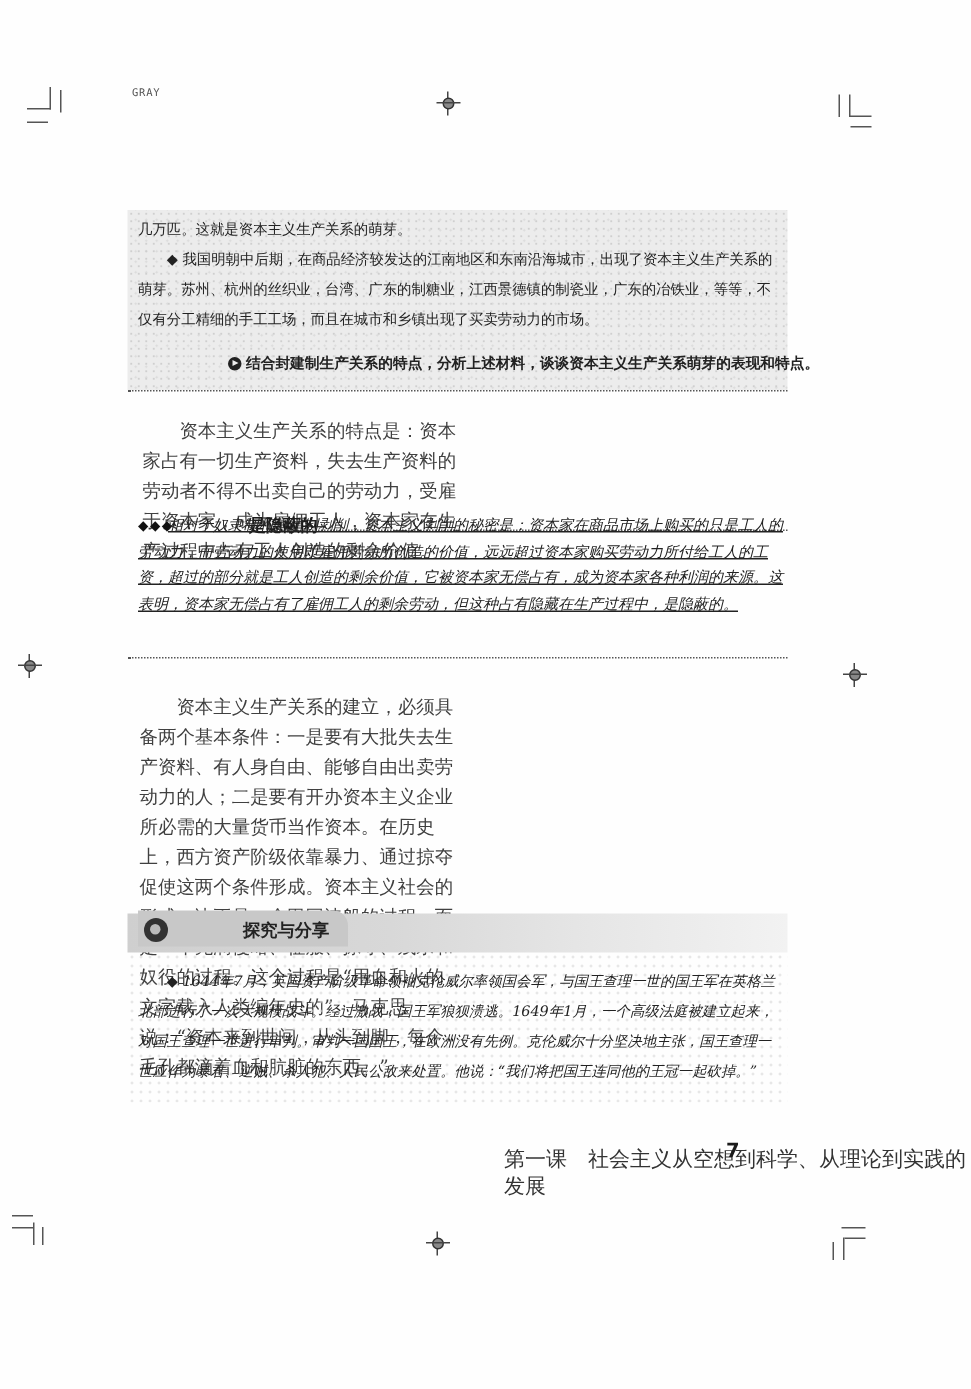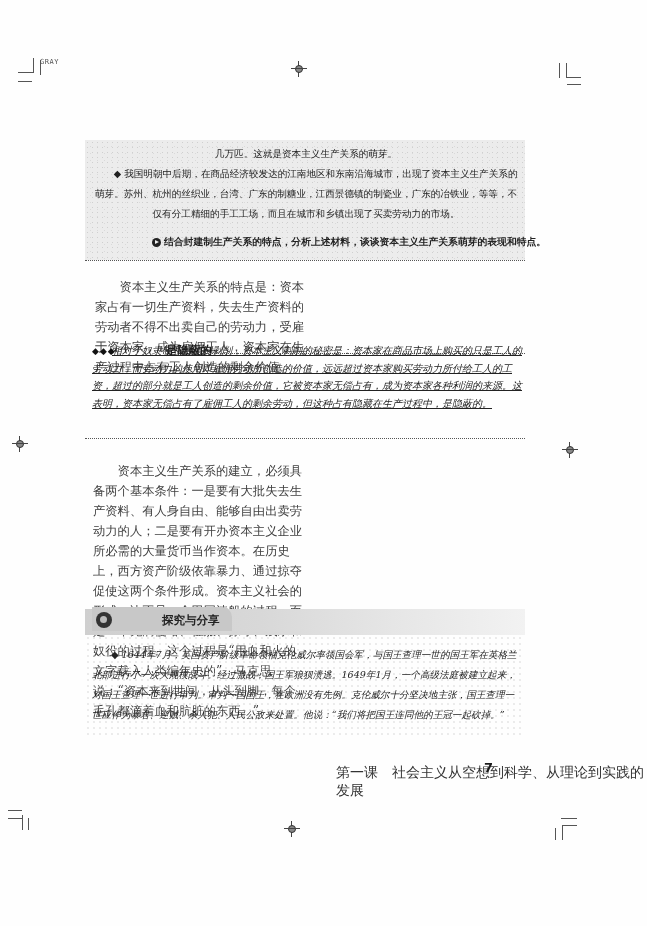--- a/index.html
+++ b/index.html
@@ -1,31 +1,31 @@
 <!DOCTYPE html>
 <html><head>
 <meta charset="utf-8">
 <style>
   html, body { margin:0; padding:0; }
   body { width:647px; height:926px; background:#fefefe; position:relative; overflow:hidden;
          font-family:"DejaVu Serif","Liberation Serif",serif; color:#1a1a1a; }
   .abs { position:absolute; }
   .crop { position:absolute; background:#555; }
-  .gray-label { position:absolute; left:40px; top:58px; font-family:"DejaVu Sans Mono",monospace; font-size:7px; color:#555; letter-spacing:0.5px; }
+  .gray-label { position:absolute; left:40px; top:58px; font-family:"DejaVu Sans Mono",monospace; font-size:7px; color:#555; letter-spacing:0.5px;padding-left:48px; }
   .reg { position:absolute; width:16px; height:16px; }
   .reg::before { content:""; position:absolute; left:7px; top:0; width:1px; height:16px; background:#444; }
   .reg::after { content:""; position:absolute; left:0; top:7px; width:16px; height:1px; background:#444; }
   .reg span { position:absolute; left:4px; top:4px; width:6px; height:6px; border:1px solid #333; border-radius:50%; background:#888; }
 
   .speckle { position:absolute; left:85px; width:440px; background-color:#ececec;
      background-image: radial-gradient(#cfcfcf 0.7px, transparent 0.9px), radial-gradient(#dadada 0.6px, transparent 0.8px);
      background-size:5px 5px, 7px 7px; background-position:0 0, 2px 3px; }
   .box-text { font-size:9.6px; line-height:20px; color:#222; }
   .para { position:absolute; font-size:12.3px; line-height:20px; color:#404040; }
-  .para p, .box-text p { margin:0;text-align:center; }
+  .para p, .box-text p { margin:0; }
   .indent { text-indent:2em; }
   .dotted { position:absolute; left:85px; width:440px; border-top:1.5px dotted #555; height:0; }
   .sans { font-family:"DejaVu Sans","Liberation Sans",sans-serif;padding-left:44px; }
   .expert-head { position:absolute; left:92px; top:343px; display:flex; align-items:center; gap:6px; }
   .diamonds { font-size:9px; letter-spacing:1px; color:#111; }
   .expert-title { font-size:11.5px; font-weight:bold; }
   .expert-dots { position:absolute; left:183px; top:353px; width:342px; border-top:1.5px dotted #555; }
   .expert-text { position:absolute; left:92px; top:342px; width:430px; font-size:10px; line-height:17.5px; font-style:italic; color:#222;text-decoration:underline; }
   .share-bar { position:absolute; left:85px; top:609px; width:440px; height:26px;
      background:linear-gradient(90deg,#cfcfcf 0%,#d8d8d8 40%,#e6e6e6 70%,#f2f2f2 100%); }

